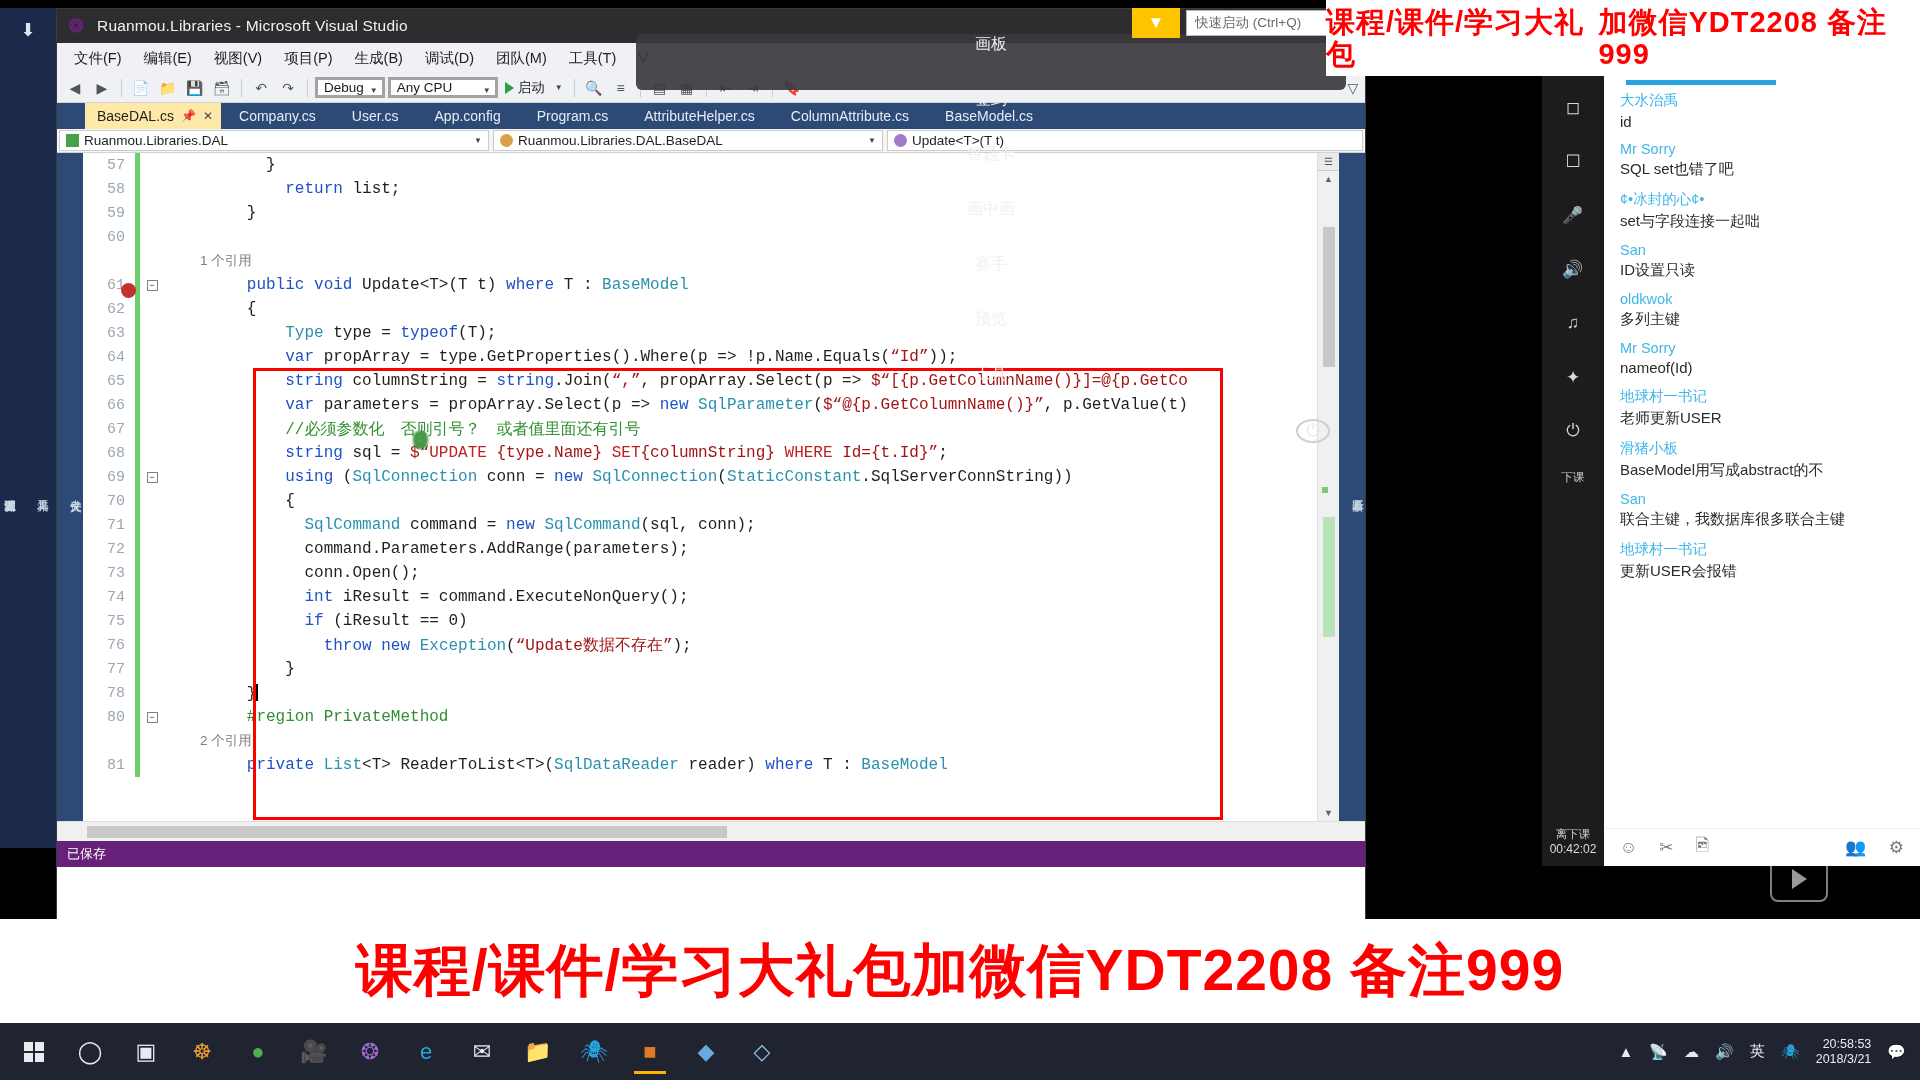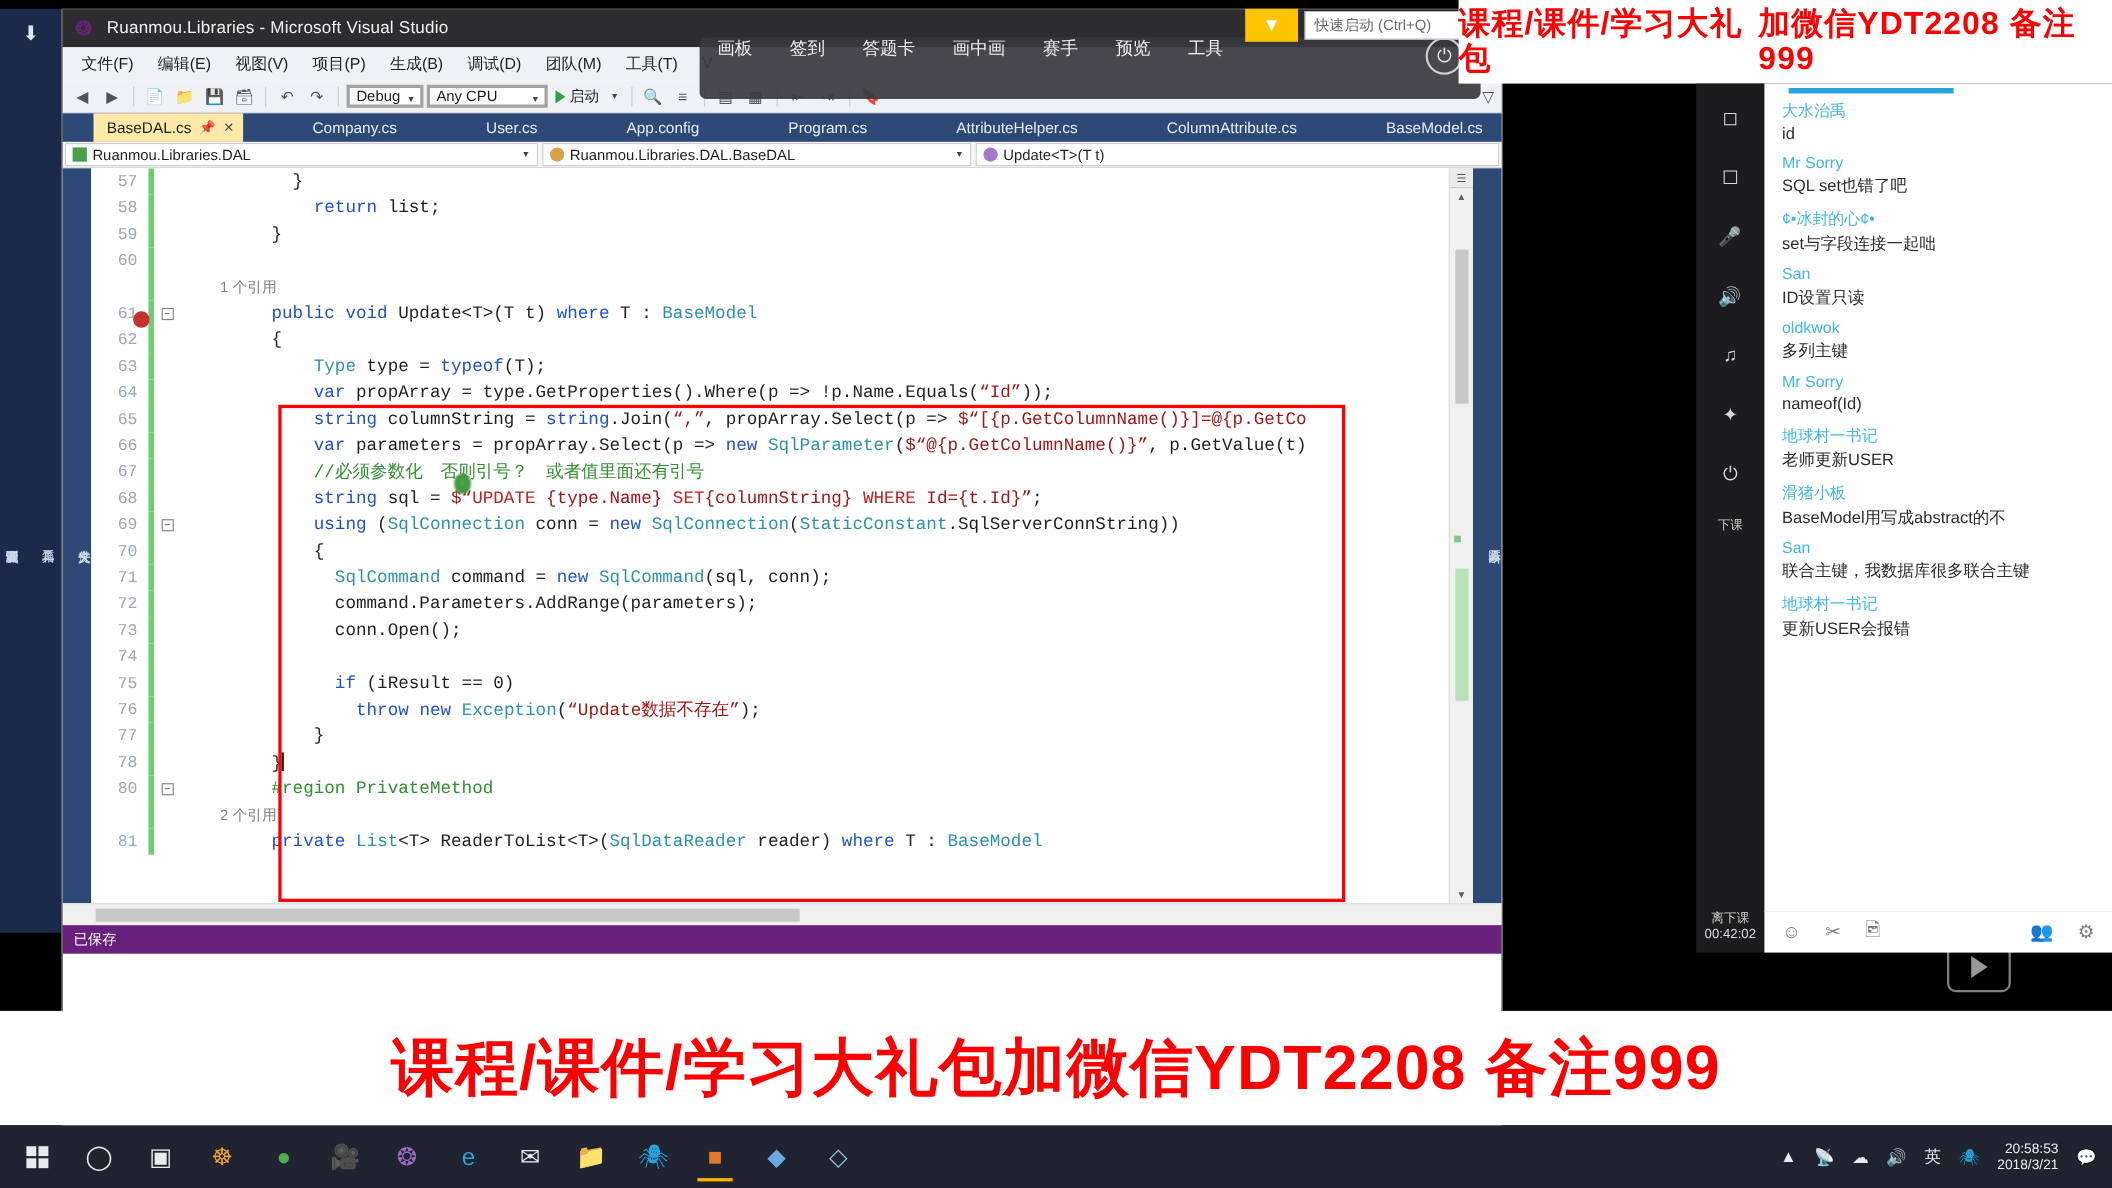--- a/index.html
+++ b/index.html
@@ -61,21 +61,20 @@
   .tb-combo .cv { white-space: nowrap; }
   .caret { font-size: 8px; color: #444; margin-left: 6px; }
   .tb-run { display: flex; align-items: center; gap: 4px; font-size: 13.5px; padding: 0 4px; }
   .tri { width: 0; height: 0; border-left: 9px solid #2f9e44; border-top: 6px solid transparent; border-bottom: 6px solid transparent; }
 
   
   .vs-tabstrip {
     height: 26px; background: #2d4a77;
     display: flex; align-items: stretch;
     padding-left: 28px;
-    gap: 45px;
   }
   .vs-tab {
     display: flex; align-items: center; gap: 7px;
     padding: 0 18px;
     font-size: 14px; color: #e6ecf5;
     white-space: nowrap;
   }
   .vs-tab.active {
     background: #ffe9a8; color: #1e1e1e;
     padding: 0 8px 0 12px;
@@ -185,23 +184,23 @@
     display: flex; align-items: center; padding: 0 10px;
     font-size: 13px; gap: 18px;
   }
 
   
   .stream-toolbar {
     position: absolute; left: 636px; top: 34px;
     width: 710px; height: 56px;
     background: rgba(58,58,62,0.92);
     border-radius: 6px;
-    display: flex; align-items: flex-start;
+    display: flex; align-items: center;
     padding: 0 16px; gap: 34px;
-    color: #f0f0f0; font-size: 16px;
+    color: #f0f0f0; font-size: 16px; flex-direction: column;
   }
   .stream-toolbar .sbtn { white-space: nowrap; }
   .power-btn {
     margin-left: auto;
     width: 34px; height: 34px; border-radius: 50%;
     border: 2px solid #cfcfcf; color: #e8e8e8;
     display: flex; align-items: center; justify-content: center;
     font-size: 17px;
   }
 
@@ -558,20 +557,21 @@
             <div class="crow">
               <div class="gutter-num">73</div>
               <div class="chg-bar"></div>
               <div class="glyph"></div>
               <div class="ctext"><span>              </span><span class="">conn.Open();</span></div>
             </div>
             <div class="crow">
               <div class="gutter-num">74</div>
               <div class="chg-bar"></div>
               <div class="glyph"></div>
+              <div class="ctext"><span>              </span><span class="kw">int</span><span class=""> iResult = command.ExecuteNonQuery();</span></div>
             </div>
             <div class="crow">
               <div class="gutter-num">75</div>
               <div class="chg-bar"></div>
               <div class="glyph"></div>
               <div class="ctext"><span>              </span><span class="kw">if</span><span class=""> (iResult == 0)</span></div>
             </div>
             <div class="crow">
               <div class="gutter-num">76</div>
               <div class="chg-bar"></div>

